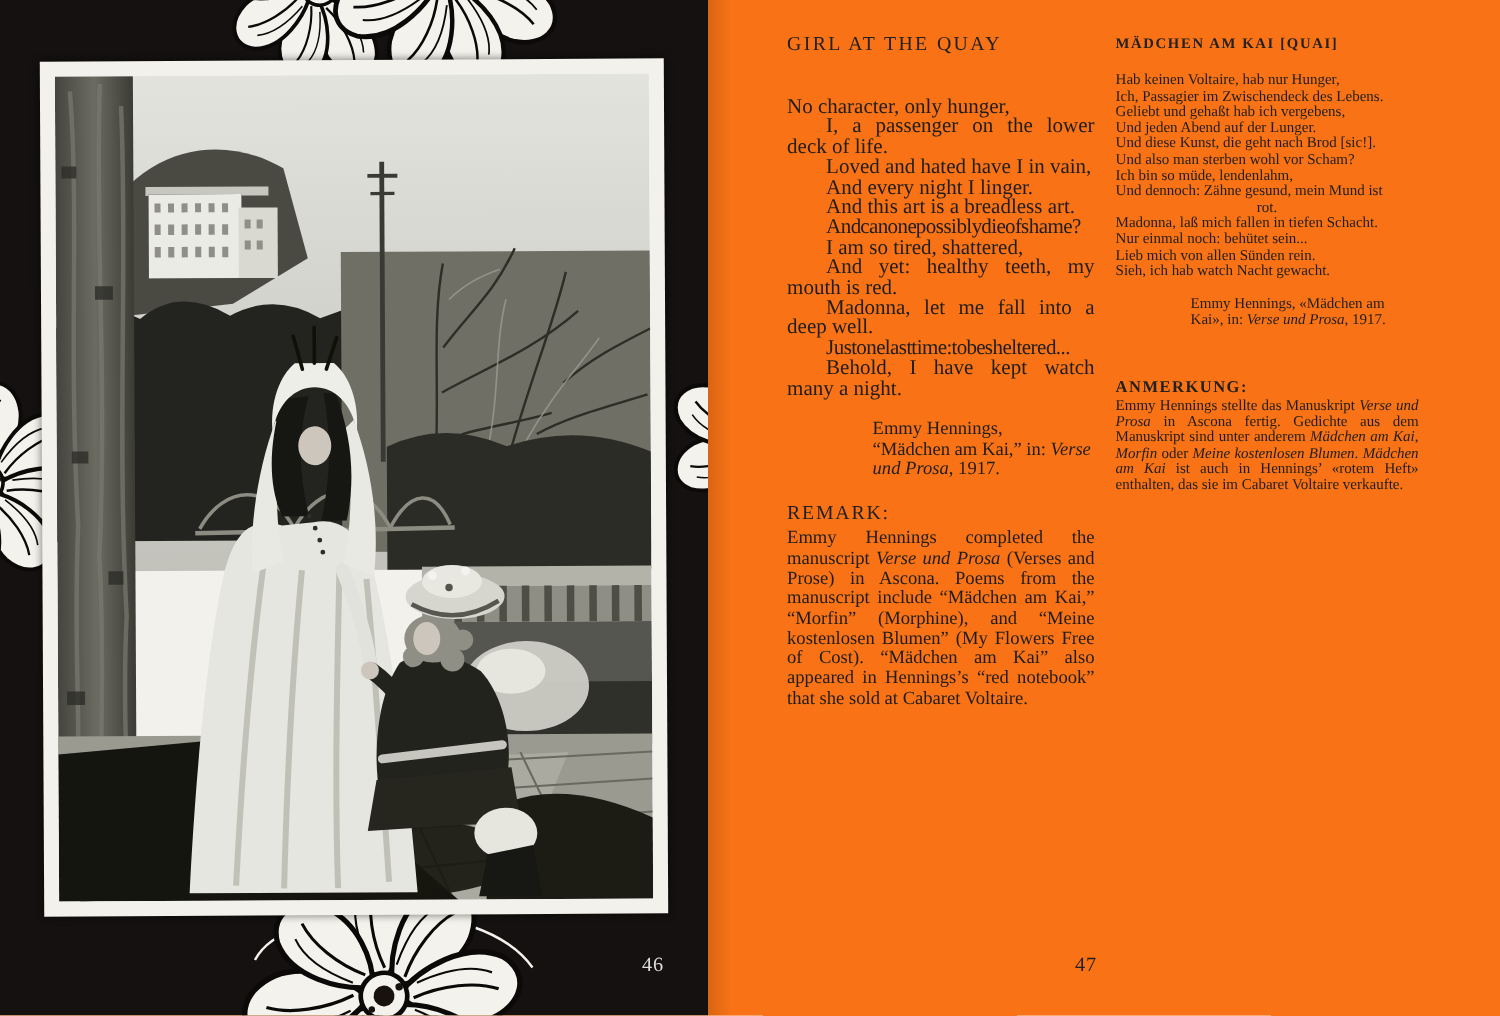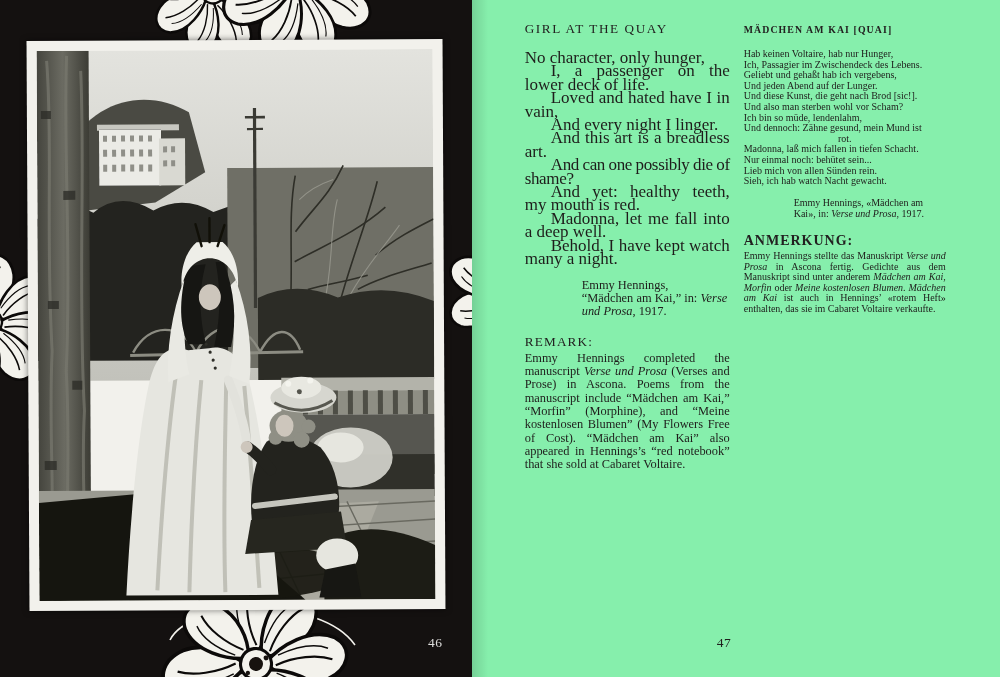--- a/index.html
+++ b/index.html
@@ -1,52 +1,52 @@
 <!DOCTYPE html>
 <html><head>
 <meta charset="utf-8">
 <style>
   html,body{margin:0;padding:0;}
   body{width:1000px;height:677px;overflow:hidden;background:#fff;
        font-family:"Liberation Serif","DejaVu Serif",serif;color:#1e1d1b;}
   .spread{position:relative;width:1000px;height:677px;display:flex;}
   .page{position:relative;overflow:hidden;}
   .page-left{width:500px;height:677px;background:#141110;}
-  .page-right{width:560px;height:677px;background:#86efac;}
+  .page-right{width:560px;height:677px;background:#f97316;}
   .page-right::before{content:"";position:absolute;left:0;top:0;bottom:0;width:16px;
        background:linear-gradient(90deg,rgba(0,0,0,.13),rgba(0,0,0,0));pointer-events:none;}
 
   
   .flowers{position:absolute;left:0;top:0;}
   .photo{position:absolute;left:28px;top:40px;width:396px;height:550px;padding:10px;
          background:#f2f1ec;transform:rotate(-0.3deg);box-shadow:0 0 6px rgba(0,0,0,.55);}
   .photo svg{display:block;width:396px;height:550px;}
   .pn{position:absolute;font-size:13.5px;letter-spacing:.5px;}
   .pn-left{left:428px;top:635px;color:#dededc;}
   .pn-right{left:245px;top:635px;color:#201f1d;}
 
   
   .col{position:absolute;top:0;}
   .col-en{left:53px;width:205px;}
   .col-de{left:272px;width:202px;}
   h1,h2,p{margin:0;font-weight:normal;}
   .h-en{margin-top:21px;font-size:13.2px;letter-spacing:1.6px;color:#222120;white-space:nowrap;}
   .h-de{margin-top:24px;font-size:9.8px;font-weight:bold;letter-spacing:1.1px;color:#222120;white-space:nowrap;}
-  .poem-en{margin-top:14px;font-size:17px;line-height:13.4px;}
+  .poem-en{margin-top:28px;font-size:14px;line-height:13.4px;}
   .poem-en .pl{text-align:justify;text-indent:26px;}
   .poem-en .pl.flush{text-indent:0;}
   .pl.tight{word-spacing:-3.4px;letter-spacing:-.35px;}
   .poem-de{margin-top:14px;font-size:10px;line-height:10.6px;}
   .poem-de .pl-de{text-align:left;}
   .poem-de .pl-de.center{text-align:center;}
   .attr-en{margin-top:13px;margin-left:57px;font-size:12.4px;line-height:13.4px;}
   .attr-de{margin-top:11px;margin-left:50px;width:150px;font-size:10px;line-height:10.8px;}
   .h-remark{margin-top:15px;font-size:13.2px;letter-spacing:1.2px;color:#222120;}
   .para-en{margin-top:2px;font-size:12.4px;line-height:13.3px;text-align:justify;}
-  .h-anm{margin-top:14px;font-size:14px;font-weight:bold;letter-spacing:1px;color:#222120;}
+  .h-anm{margin-top:33px;font-size:11px;font-weight:bold;letter-spacing:1px;color:#222120;}
   .para-de{margin-top:2px;font-size:10px;line-height:10.5px;text-align:justify;}
   .it{font-style:italic;}
 </style>
 </head>
 <body>
 
 <div class="spread">
 
   <div class="page page-left">
 
@@ -278,22 +278,24 @@
 
     <div class="col col-en">
       <h1 class="h-en">GIRL AT THE QUAY</h1>
       <div class="poem poem-en">
           <div class="pl flush">No character, only hunger,</div>
           <div class="pl">I, a passenger on the lower deck of life.</div>
           <div class="pl">Loved and hated have I in vain,</div>
           <div class="pl">And every night I linger.</div>
           <div class="pl">And this art is a breadless art.</div>
           <div class="pl tight">And can one possibly die of shame?</div>
+          <div class="pl">I am so tired, shattered,</div>
           <div class="pl">And yet: healthy teeth, my mouth is red.</div>
           <div class="pl">Madonna, let me fall into a deep well.</div>
+          <div class="pl tight">Just one last time: to be sheltered...</div>
           <div class="pl">Behold, I have kept watch many a night.</div>
         </div>
       <div class="attr attr-en">
         <div>Emmy Hennings,</div>
         <div><span>“Mädchen am Kai,” in: </span><span class="it">Verse und Prosa</span><span>, 1917.</span></div>
       </div>
       <h2 class="h-remark">REMARK:</h2>
       <p class="para para-en"><span>Emmy Hennings completed the manuscript </span><span class="it">Verse und Prosa</span><span> (Verses and Prose) in Ascona. Poems from the manuscript include “Mädchen am Kai,” “Morfin” (Morphine), and “Meine kostenlosen Blumen” (My Flowers Free of Cost). “Mädchen am Kai” also appeared in Hennings’s “red notebook” that she sold at Cabaret Voltaire.</span></p>
     </div>
 

